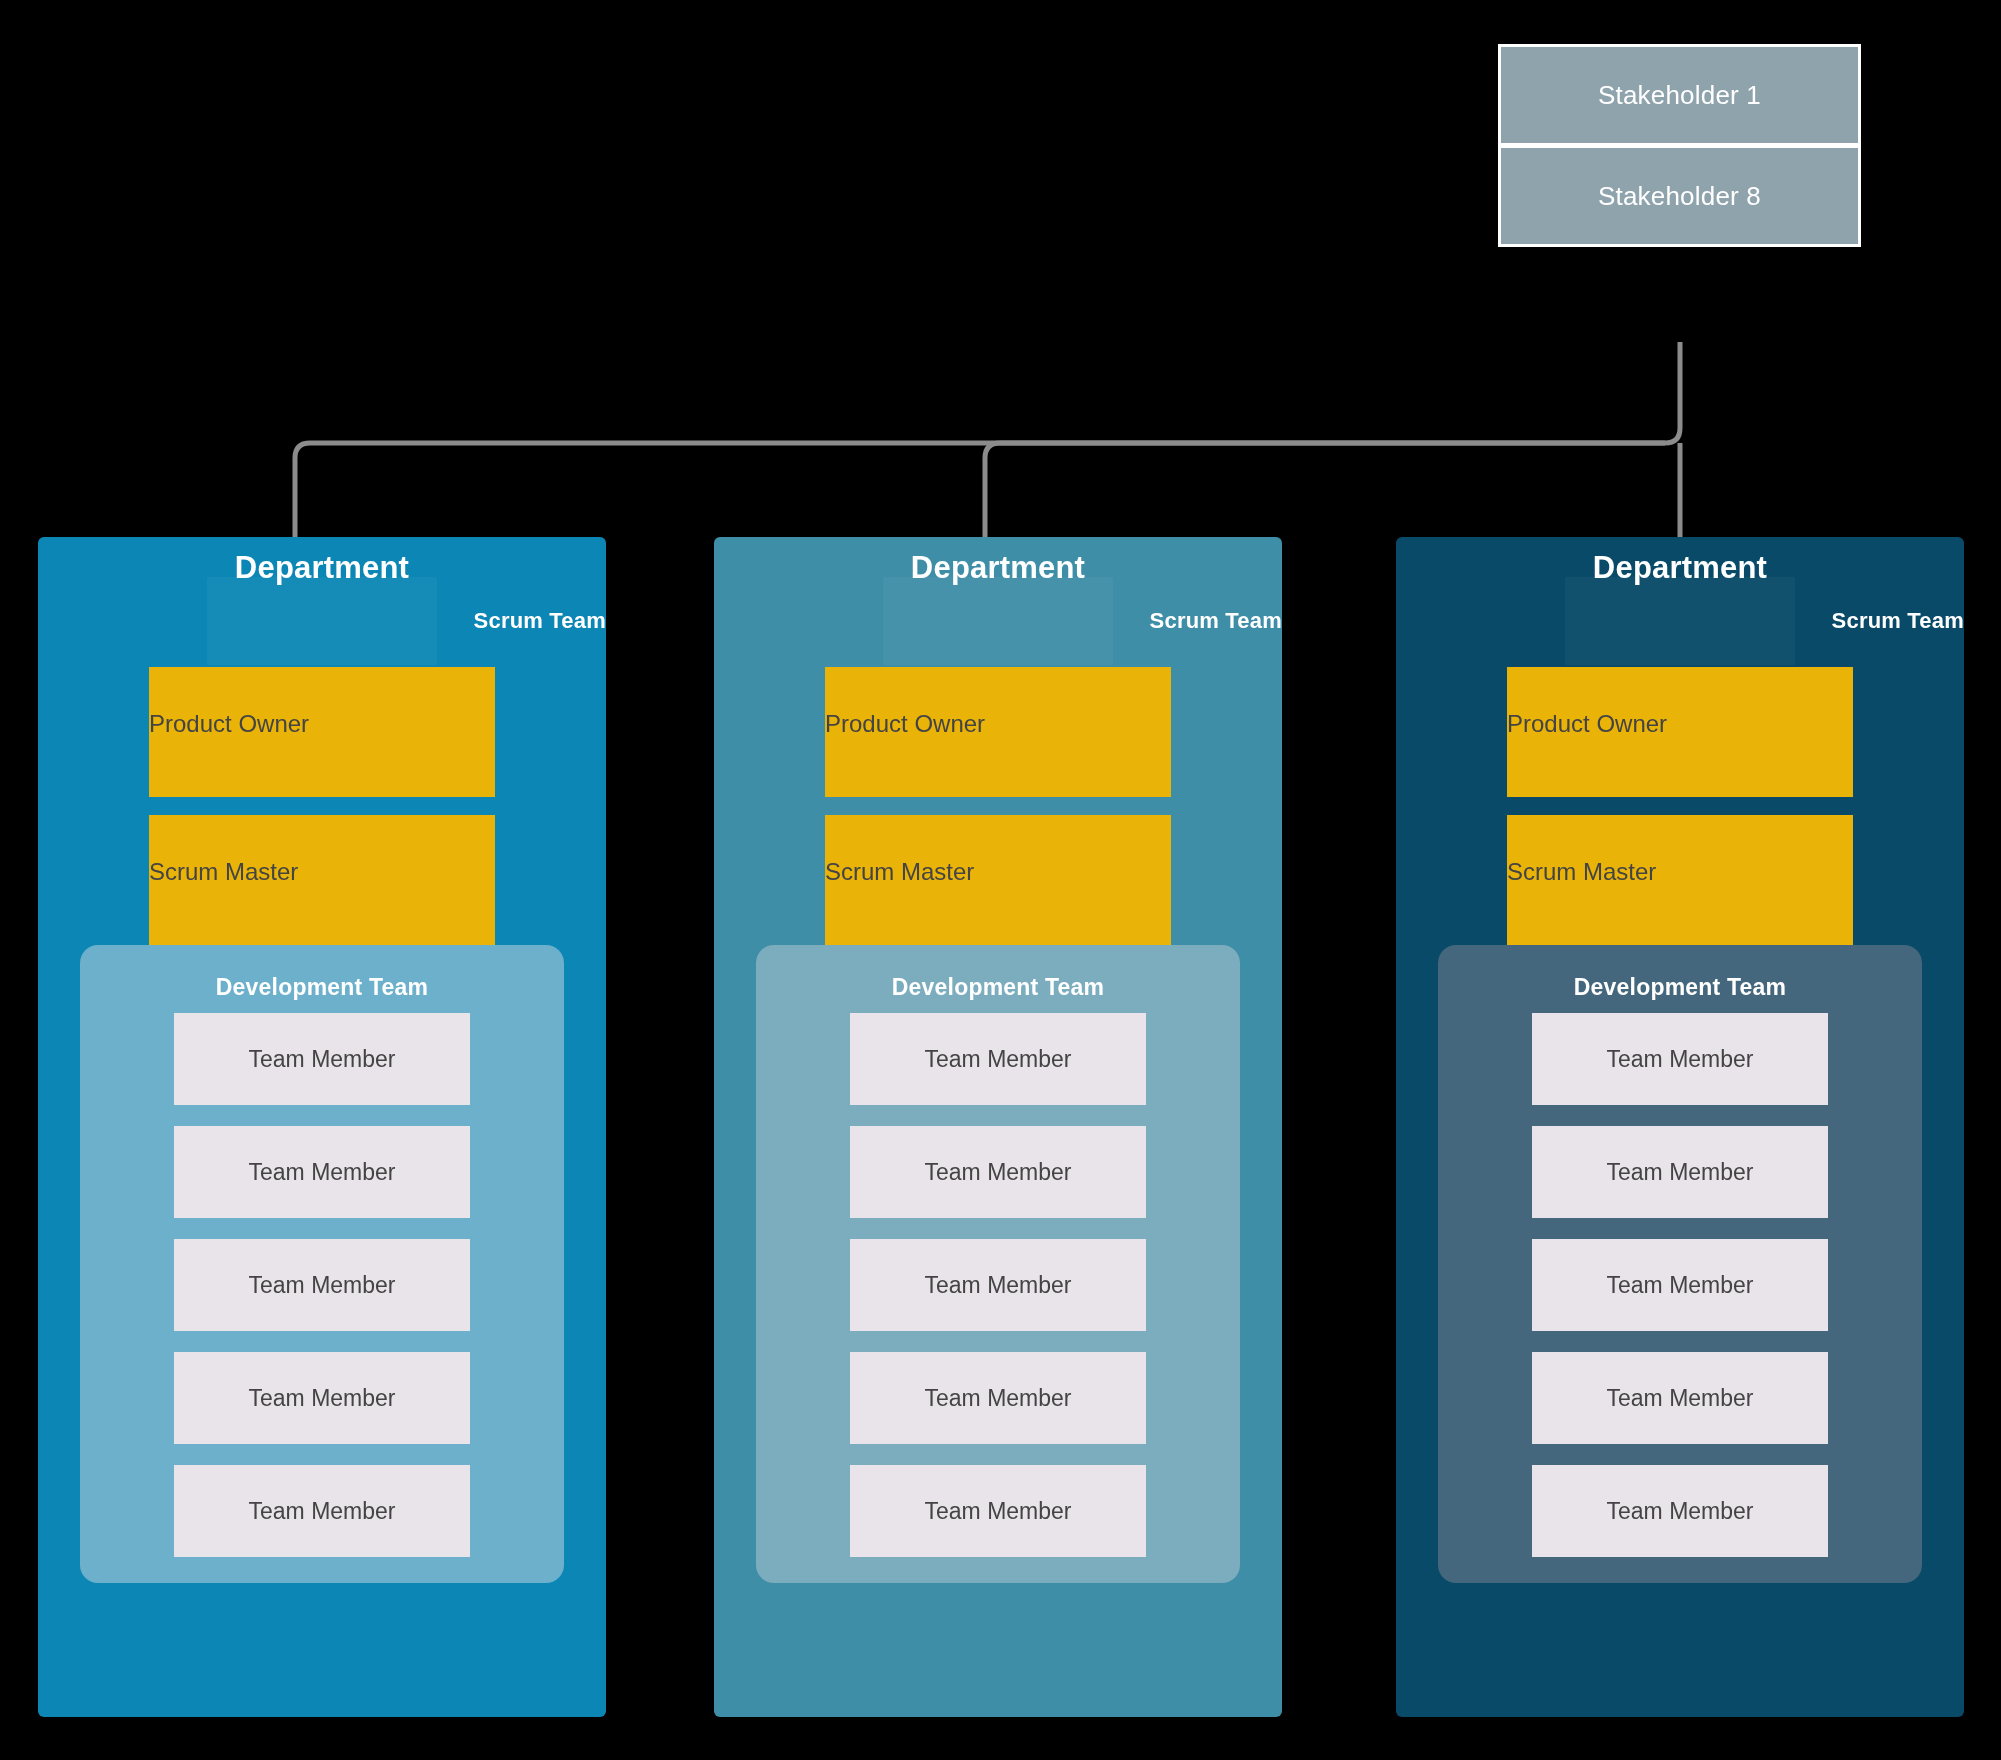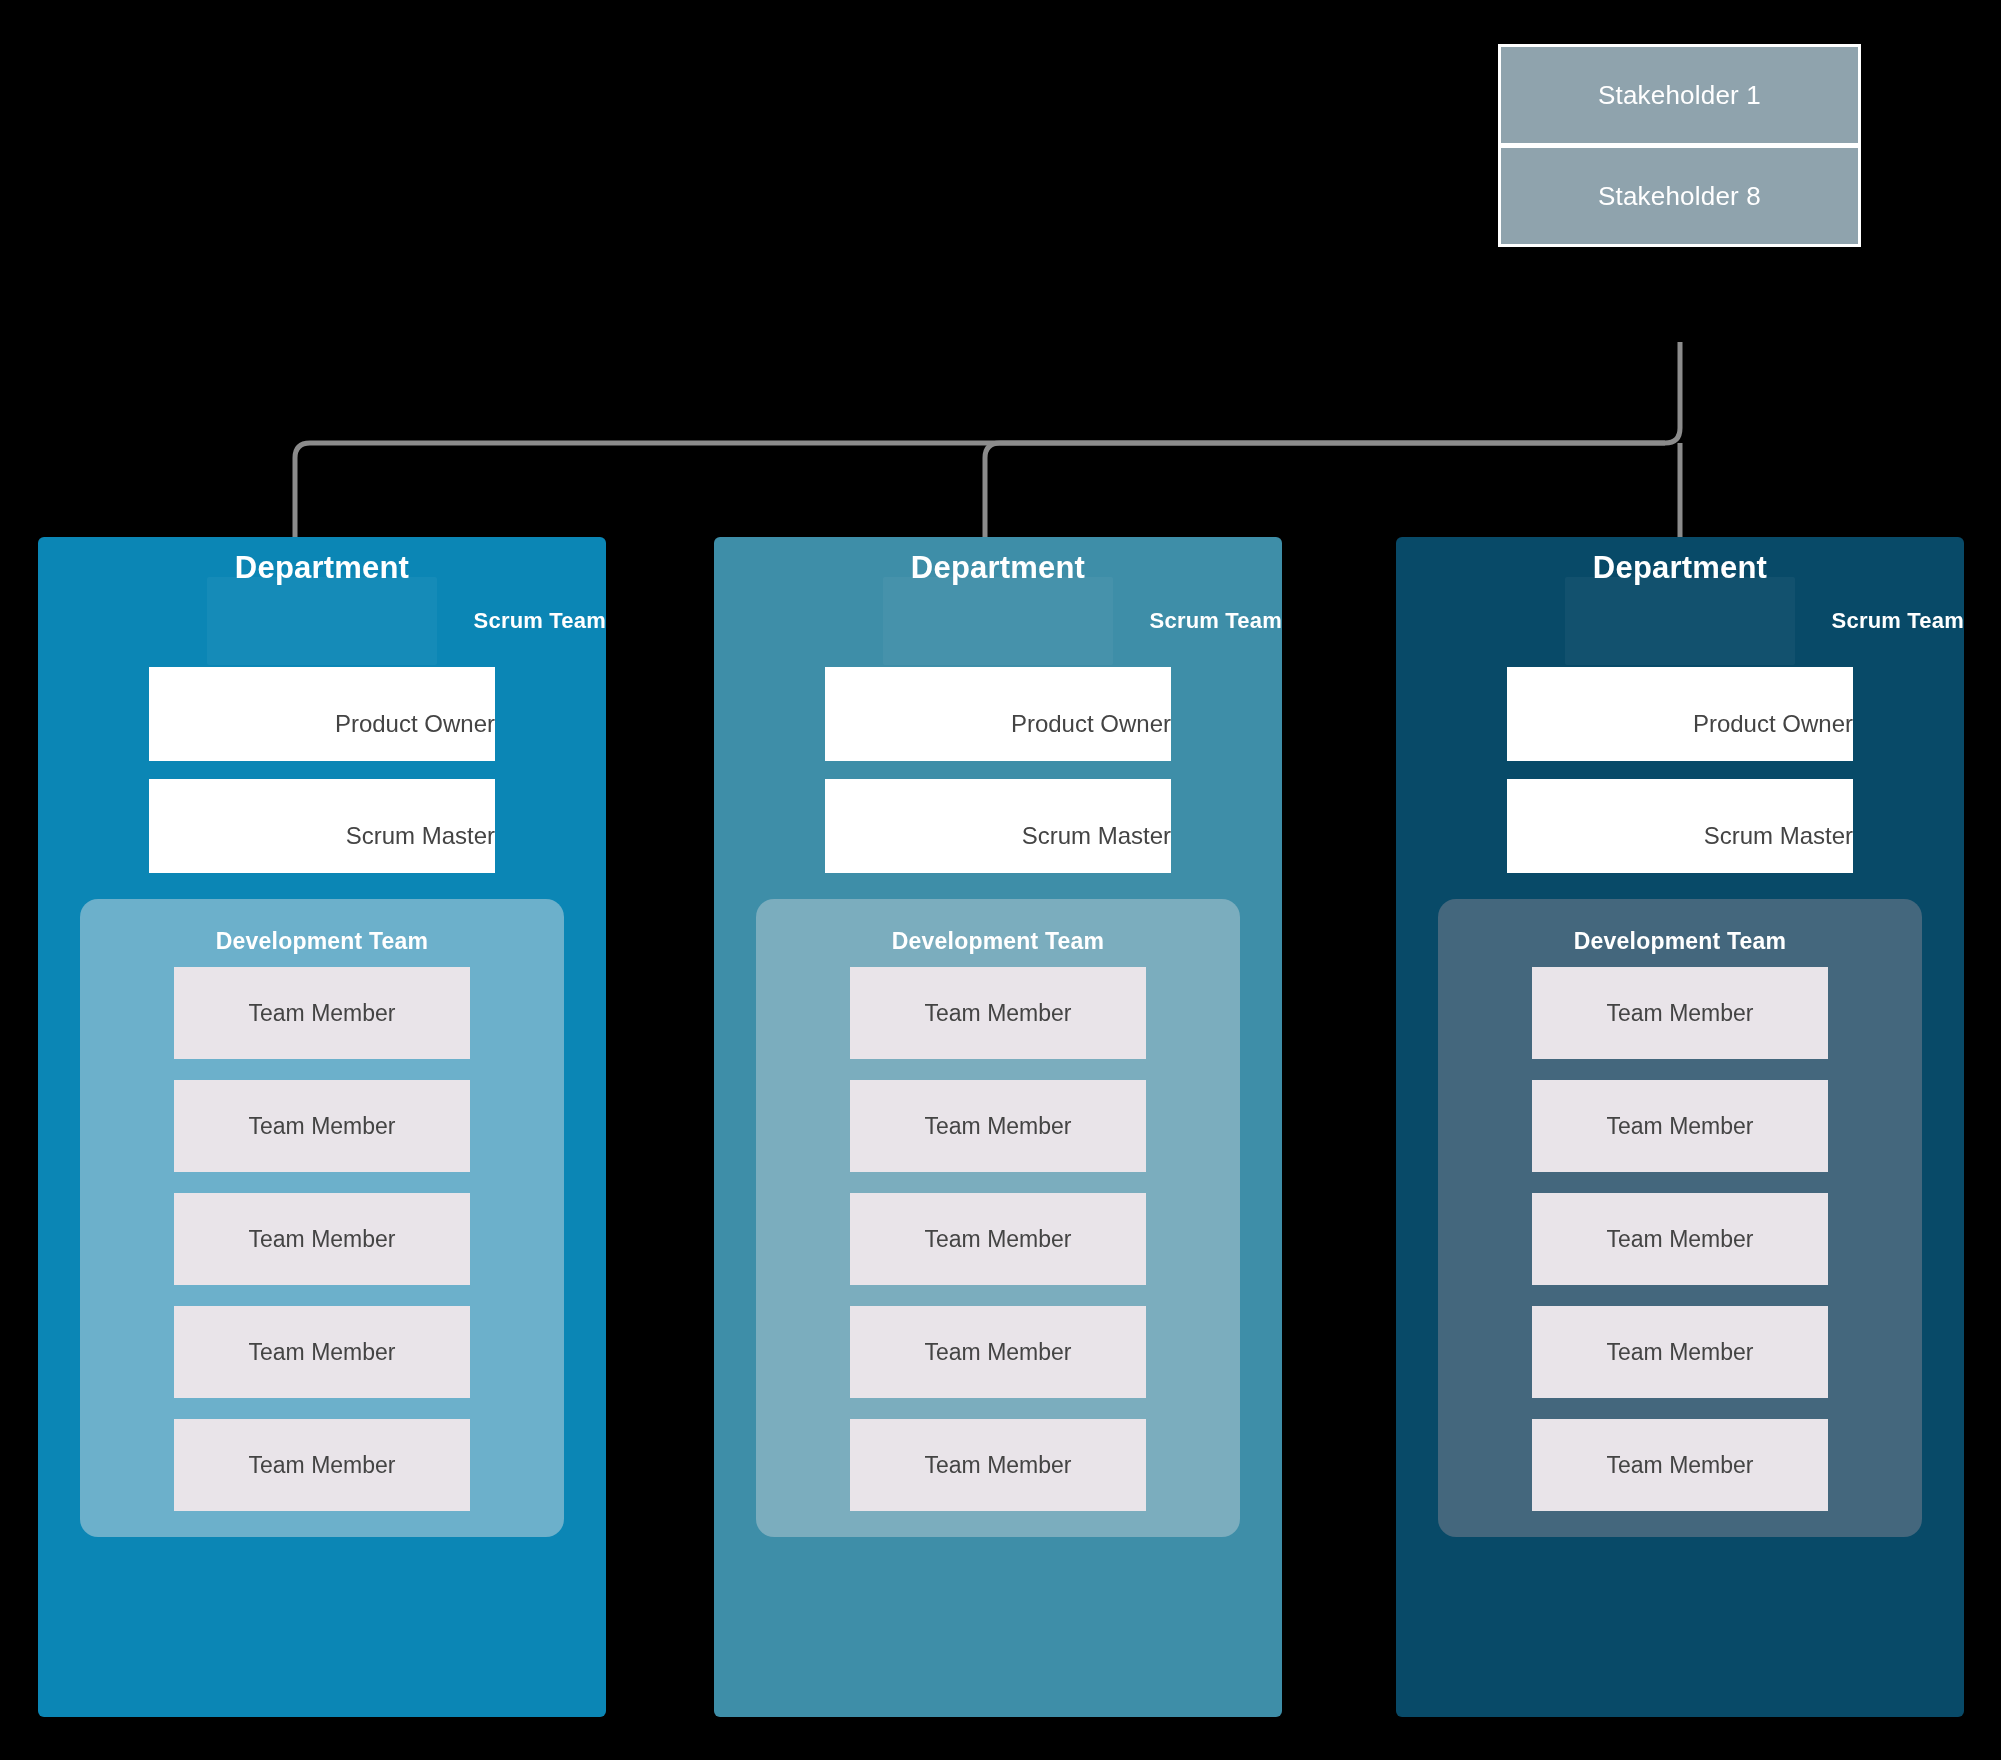--- a/index.html
+++ b/index.html
@@ -46,29 +46,29 @@
   .dept-title{
     position:relative; z-index:2; text-align:center; color:#fff;
     font-size:31px; font-weight:bold; padding-top:13px; letter-spacing:.2px;
   }
   .dept-sub{
     position:relative; z-index:2; text-align:right; color:#fff;
     font-size:22px; font-weight:bold; padding-top:22px; letter-spacing:.2px;
   }
 
   .role-box{
-    background:#ffffff; color:#444444;
-    width:346px; height:94px; line-height:114px;
-    text-align:right; font-size:24px; margin-top:18px;
+    background:#eab308; color:#444444;
+    width:346px; height:130px; line-height:114px;
+    text-align:left; font-size:24px; margin-top:18px;
   }
   .role-box.first{ margin-top:33px; }
 
   
   .dev-panel{
-    margin-top:26px; width:484px; border-radius:18px;
+    width:484px; border-radius:18px;
     padding:12px 0 26px 0; box-sizing:border-box;
     display:flex; flex-direction:column; align-items:center;
   }
   .dept.c0 .dev-panel{ background:#6cb0cb; }
   .dept.c1 .dev-panel{ background:#7badbe; }
   .dept.c2 .dev-panel{ background:#44677d; }
 
   .dev-title{
     color:#ffffff; font-size:23px; font-weight:bold;
     text-align:center; padding:17px 0 6px 0; letter-spacing:.2px;

